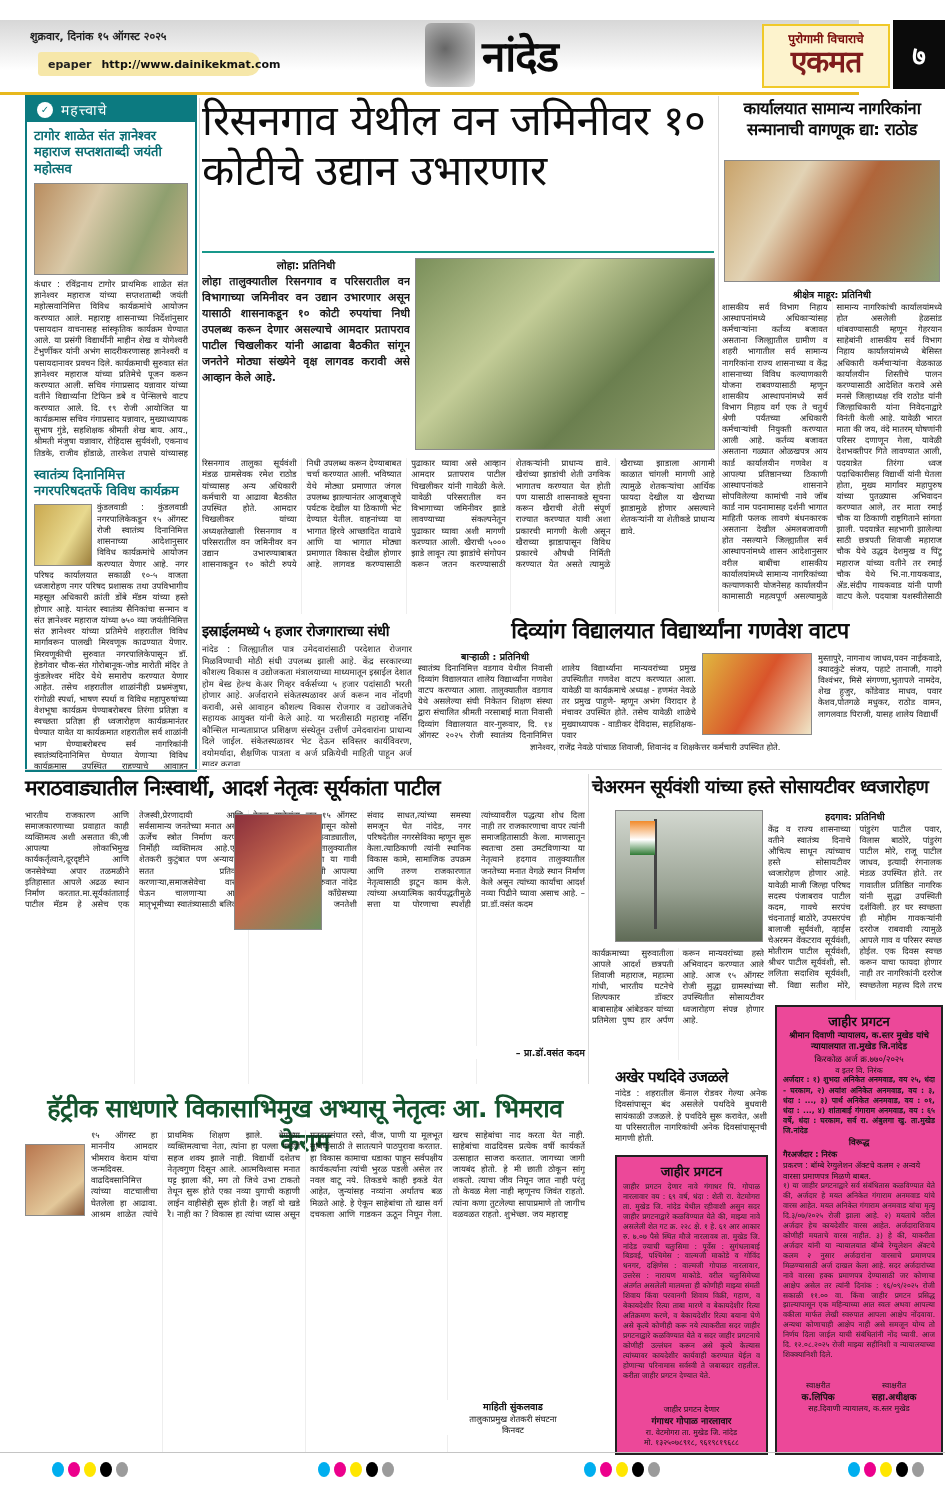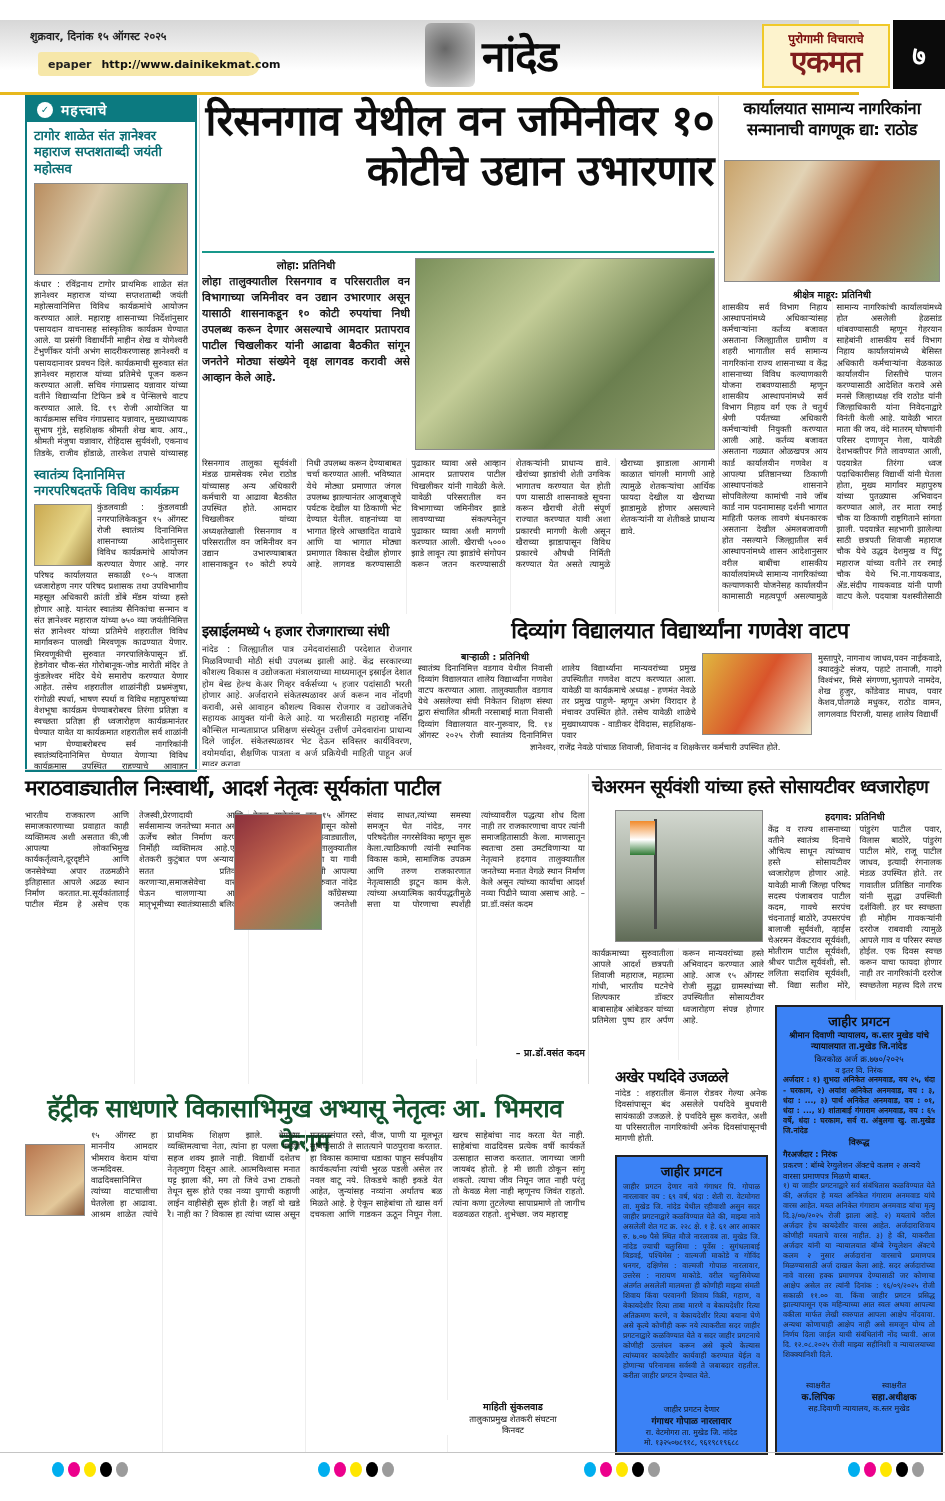--- a/index.html
+++ b/index.html
@@ -20,21 +20,21 @@
   .ph-uniform{background:linear-gradient(120deg,#e0b73f,#d9542b 50%,#f0e6c8);}
   .ph-man{background:linear-gradient(140deg,#b9774f,#e3c89a 70%,#8a5a38);}
   .vline{width:1px;background:#d9d9d9;}
   .hline{height:1px;background:#d9d9d9;}
   .teal{color:#0b6e74;}
   .headline-black{font-weight:bold;color:#0d0d0d;letter-spacing:-0.5px;}
   .byline{font-weight:bold;text-align:center;font-size:10.5px;margin-bottom:2px;}
   .dot{display:inline-block;width:12px;height:15px;border-radius:50%;margin-right:4px;}
   .dc{background:#00aeef;}.dm{background:#ec008c;}.dy{background:#ffe600;}
   .dk{background:#000;}.dg{background:#9b9b9b;}
-  .noticebox{border:2px solid #222;box-sizing:border-box;padding:5px 6px;background:#3b82f6;}
+  .noticebox{border:2px solid #222;box-sizing:border-box;padding:5px 6px;background:#ec4899;}
 </style>
 </head>
 <body>
 
 <div id="page">
 
   <div class="abs" style="left:0;top:20;width:859px;height:72px;background:linear-gradient(#d7d7d7,#ffffff 70%);border-bottom:3px solid #e8b81e;top:20px;">
     <div class="abs" style="left:30px;top:8px;font-size:11px;font-weight:bold;color:#222;">शुक्रवार, दिनांक १५ ऑगस्ट २०२५</div>
     <div class="abs" style="left:38px;top:32px;width:222px;height:24px;background:#f6e7a9;border-radius:4px 14px 14px 4px;display:flex;align-items:center;padding-left:10px;box-sizing:border-box;">
       <span style="font-size:11px;font-weight:bold;color:#222;margin-right:5px;">epaper</span>
@@ -48,37 +48,37 @@
       <div style="font-size:30px;font-weight:900;color:#7f1d1d;line-height:1;letter-spacing:-1px;">एकमत</div>
     </div>
     <div class="abs" style="left:893px;top:0;width:52px;height:69px;background:#0b0b0b;color:#fff;display:flex;align-items:center;justify-content:center;">
       <span style="font-size:26px;font-weight:bold;">७</span>
     </div>
   </div>
 
   <div class="abs" style="left:25px;top:95px;width:172px;height:677px;border:2px solid #0c7a80;box-sizing:border-box;">
     <div style="height:25px;background:#0c7a80;color:#fff;display:flex;align-items:center;">
       <span style="width:16px;height:16px;border-radius:50%;background:#fff;color:#0c7a80;font-size:10px;font-weight:bold;text-align:center;line-height:16px;margin:0 8px 0 10px;">✓</span>
-      <span style="font-size:14px;font-weight:bold;letter-spacing:1px;">महत्त्वाचे</span>
+      <span style="font-size:14px;font-weight:normal;letter-spacing:1px;">महत्त्वाचे</span>
     </div>
     <div class="teal" style="padding:6px 7px 2px 7px;font-size:13px;font-weight:bold;line-height:1.25;">टागोर शाळेत संत ज्ञानेश्वर महाराज सप्तशताब्दी जयंती महोत्सव</div>
     <div class="photo ph-school" style="margin:4px auto 4px auto;width:154px;height:92px;"></div>
     <div class="jt" style="padding:0 7px;height:180px;font-size:8.4px;">कंधार : रविंद्रनाथ टागोर प्राथमिक शाळेत संत ज्ञानेश्वर महाराज यांच्या सप्तशताब्दी जयंती महोत्सवानिमित्त विविध कार्यक्रमांचे आयोजन करण्यात आले. महाराष्ट्र शासनाच्या निर्देशांनुसार पसायदान वाचनासह सांस्कृतिक कार्यक्रम घेण्यात आले. या प्रसंगी विद्यार्थींनी माहीन शेख व योगेश्वरी टेंभुर्णीकर यांनी अभंग सादरीकरणासह ज्ञानेश्वरी व पसायदानावर प्रवचन दिले. कार्यक्रमाची सुरुवात संत ज्ञानेश्वर महाराज यांच्या प्रतिमेचे पूजन करून करण्यात आली. सचिव गंगाप्रसाद यन्नावार यांच्या वतीने विद्यार्थ्यांना टिफिन डबे व पेन्सिलचे वाटप करण्यात आले. दि. १९ रोजी आयोजित या कार्यक्रमास सचिव गंगाप्रसाद यन्नावार, मुख्याध्यापक सुभाष गुंडे, सहशिक्षक श्रीमती शेख बाय. आय., श्रीमती मंजुषा यन्नावार, रोहिदास सुर्यवंशी, एकनाथ तिडके, राजीव होंडाळे, तारकेश तपासे यांच्यासह विद्यार्थी उपस्थित होते.</div>
     <div class="teal" style="padding:8px 7px 3px 7px;font-size:13px;font-weight:bold;line-height:1.25;">स्वातंत्र्य दिनानिमित्त नगरपरिषदतर्फे विविध कार्यक्रम</div>
     <div class="jt" style="padding:0 7px;height:268px;font-size:8.4px;">
       <span class="photo ph-office" style="float:left;width:58px;height:62px;margin:2px 5px 2px 0;display:block;"></span>
       <span>कुंडलवाडी : कुंडलवाडी नगरपालिकेकडून १५ ऑगस्ट रोजी स्वातंत्र्य दिनानिमित्त शासनाच्या आदेशानुसार विविध कार्यक्रमांचे आयोजन करण्यात येणार आहे. नगर परिषद कार्यालयात सकाळी १०-५ वाजता ध्वजारोहण नगर परिषद प्रशासक तथा उपविभागीय महसूल अधिकारी क्रांती डोंबे मॅडम यांच्या हस्ते होणार आहे. यानंतर स्वातंत्र्य सैनिकांचा सन्मान व संत ज्ञानेश्वर महाराज यांच्या ७५० व्या जयंतीनिमित्त संत ज्ञानेश्वर यांच्या प्रतिमेचे शहरातील विविध मार्गावरून पालखी मिरवणूक काढण्यात येणार. मिरवणूकीची सुरुवात नगरपालिकेपासून डॉ. हेडगेवार चौक-संत गोरोबानूक-जोड मारोती मंदिर ते कुंडलेश्वर मंदिर येथे समारोप करण्यात येणार आहेत. तसेच शहरातील शाळांनीही प्रश्नमंजुषा, रांगोळी स्पर्धा, भाषण स्पर्धा व विविध महापुरुषांच्या वेशभूषा कार्यक्रम घेण्याबरोबरच तिरंगा प्रतिज्ञा व स्वच्छता प्रतिज्ञा ही ध्वजारोहण कार्यक्रमानंतर घेण्यात यावेत या कार्यक्रमात शहरातील सर्व शाळांनी भाग घेण्याबरोबरच सर्व नागरिकांनी स्वातंत्र्यदिनानिमित्त घेण्यात येणाऱ्या विविध कार्यक्रमास उपस्थित राहण्याचे आवाहन नगरपालिकेचे मुख्याधिकारी दीपक मोरे यांच्यावतीने करण्यात आले.</span>
     </div>
   </div>
 
   <div class="abs vline" style="left:199px;top:98px;height:672px;"></div>
   <div class="abs vline" style="left:718px;top:96px;height:516px;"></div>
   <div class="abs vline" style="left:588px;top:774px;height:310px;"></div>
 
-  <div class="abs headline-black" style="left:202px;top:96px;width:512px;font-size:42px;line-height:1.2;text-align:right;font-weight:700;">रिसनगाव येथील वन जमिनीवर १० कोटीचे उद्यान उभारणार</div>
+  <div class="abs headline-black" style="left:202px;top:96px;width:512px;font-size:42px;line-height:1.2;text-align:left;font-weight:400;">रिसनगाव येथील वन जमिनीवर १० कोटीचे उद्यान उभारणार</div>
   <div class="abs" style="left:202px;top:251px;width:512px;height:2px;background:#18988b;"></div>
 
   <div class="abs" style="left:202px;top:258px;width:208px;height:194px;overflow:hidden;">
     <div class="byline">लोहा: प्रतिनिधी</div>
     <div class="jt" style="font-size:11px;font-weight:bold;line-height:1.45;">लोहा तालुक्यातील रिसनगाव व परिसरातील वन विभागाच्या जमिनीवर वन उद्यान उभारणार असून यासाठी शासनाकडून १० कोटी रुपयांचा निधी उपलब्ध करून देणार असल्याचे आमदार प्रतापराव पाटील चिखलीकर यांनी आढावा बैठकीत सांगून जनतेने मोठ्या संख्येने वृक्ष लागवड करावी असे आव्हान केले आहे.</div>
   </div>
   <div class="abs photo ph-green" style="left:415px;top:258px;width:300px;height:192px;"></div>
   <div class="abs jt cols5" style="left:202px;top:458px;width:513px;height:156px;font-size:8.4px;">रिसनगाव तालुका सूर्यवंशी मंडळ ग्रामसेवक रमेश राठोड यांच्यासह अन्य अधिकारी कर्मचारी या आढावा बैठकीत उपस्थित होते. आमदार चिखलीकर यांच्या अध्यक्षतेखाली रिसनगाव व परिसरातील वन जमिनीवर वन उद्यान उभारण्याबाबत शासनाकडून १० कोटी रुपये निधी उपलब्ध करून देण्याबाबत चर्चा करण्यात आली. भविष्यात येथे मोठ्या प्रमाणात जंगल उपलब्ध झाल्यानंतर आजूबाजूचे पर्यटक देखील या ठिकाणी भेट देण्यात येतील. वाहनांच्या या भागात हिरवे आच्छादित वाढावे आणि या भागात मोठ्या प्रमाणात विकास देखील होणार आहे. लागवड करण्यासाठी पुढाकार घ्यावा असे आव्हान आमदार प्रतापराव पाटील चिखलीकर यांनी गावेळी केले. यावेळी परिसरातील वन विभागाच्या जमिनीवर झाडे लावण्याच्या संकल्पनेतून पुढाकार घ्यावा अशी मागणी करण्यात आली. खैराची ५००० झाडे लावून त्या झाडांचे संगोपन करून जतन करण्यासाठी शेतकऱ्यांनी प्राधान्य द्यावे. खैरांच्या झाडांची शेती उगविक भागातच करण्यात येत होती पण यासाठी शासनाकडे सूचना करून खैराची शेती संपूर्ण राज्यात करण्यात यावी अशा प्रकारची मागणी केली असून खैराच्या झाडापासून विविध प्रकारचे औषधी निर्मिती करण्यात येत असते त्यामुळे खैराच्या झाडाला आगामी काळात चांगली मागणी आहे त्यामुळे शेतकऱ्यांचा आर्थिक फायदा देखील या खैराच्या झाडामुळे होणार असल्याने शेतकऱ्यांनी या शेतीकडे प्राधान्य द्यावे.</div>
 
   <div class="abs headline-black" style="left:202px;top:620px;width:210px;font-size:14.5px;">इस्राईलमध्ये ५ हजार रोजगाराच्या संधी</div>

